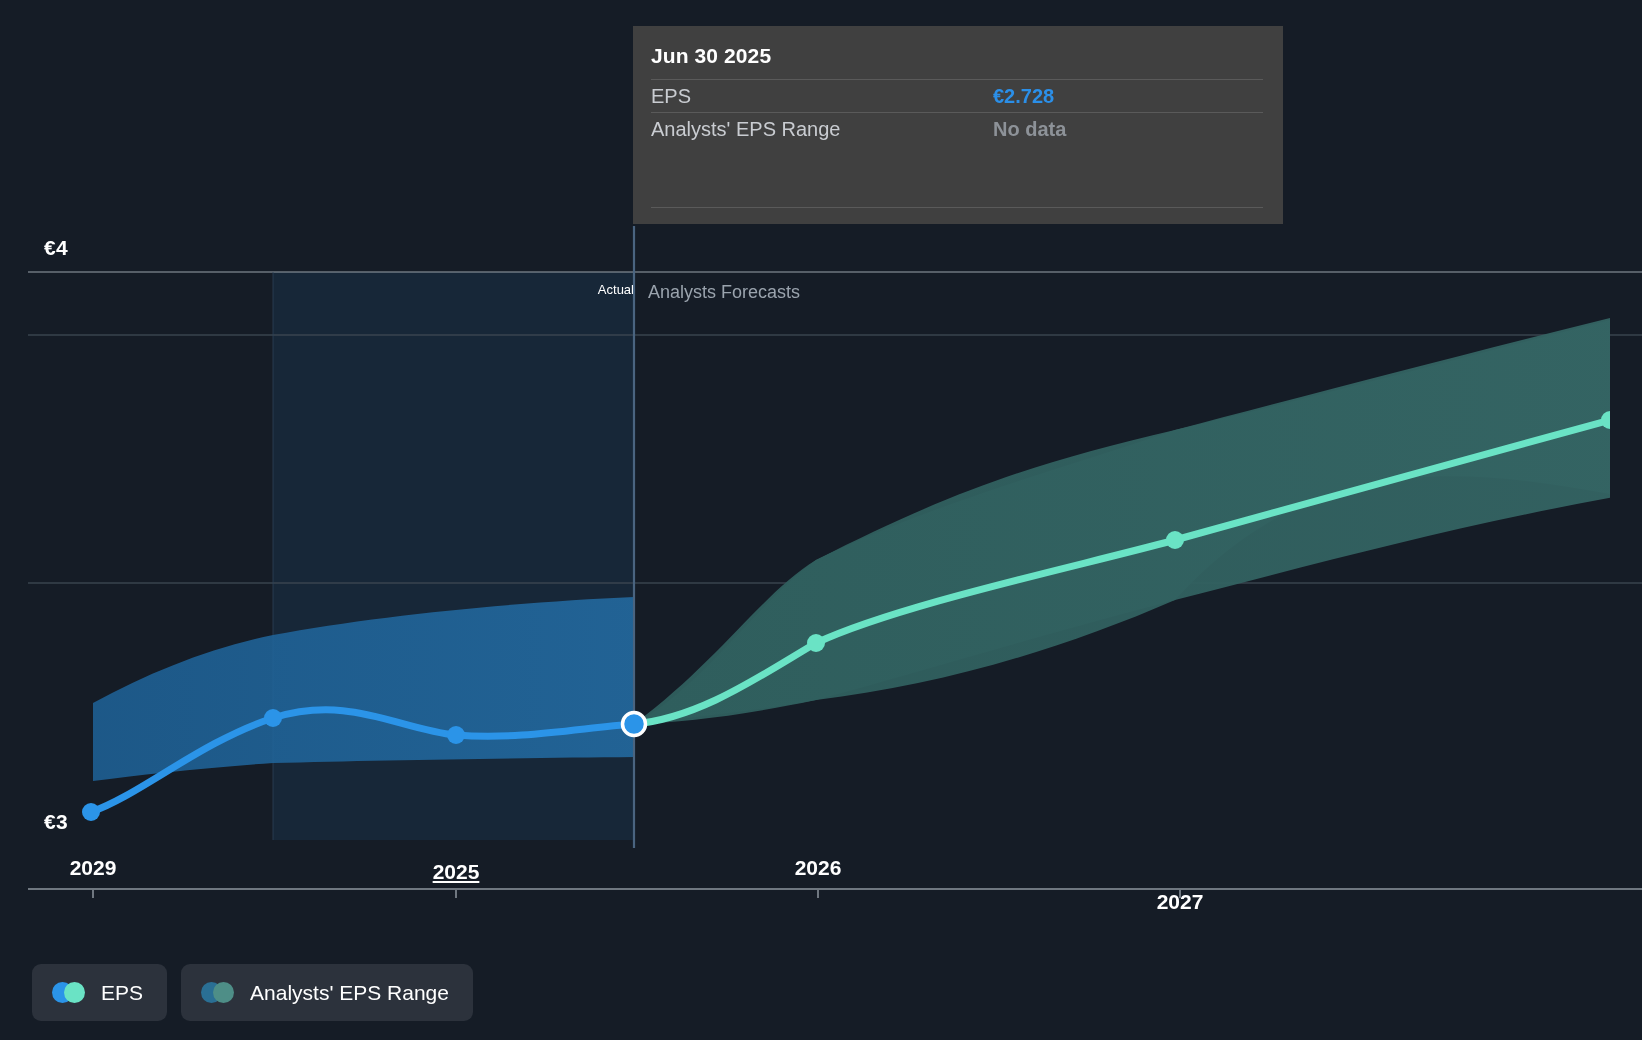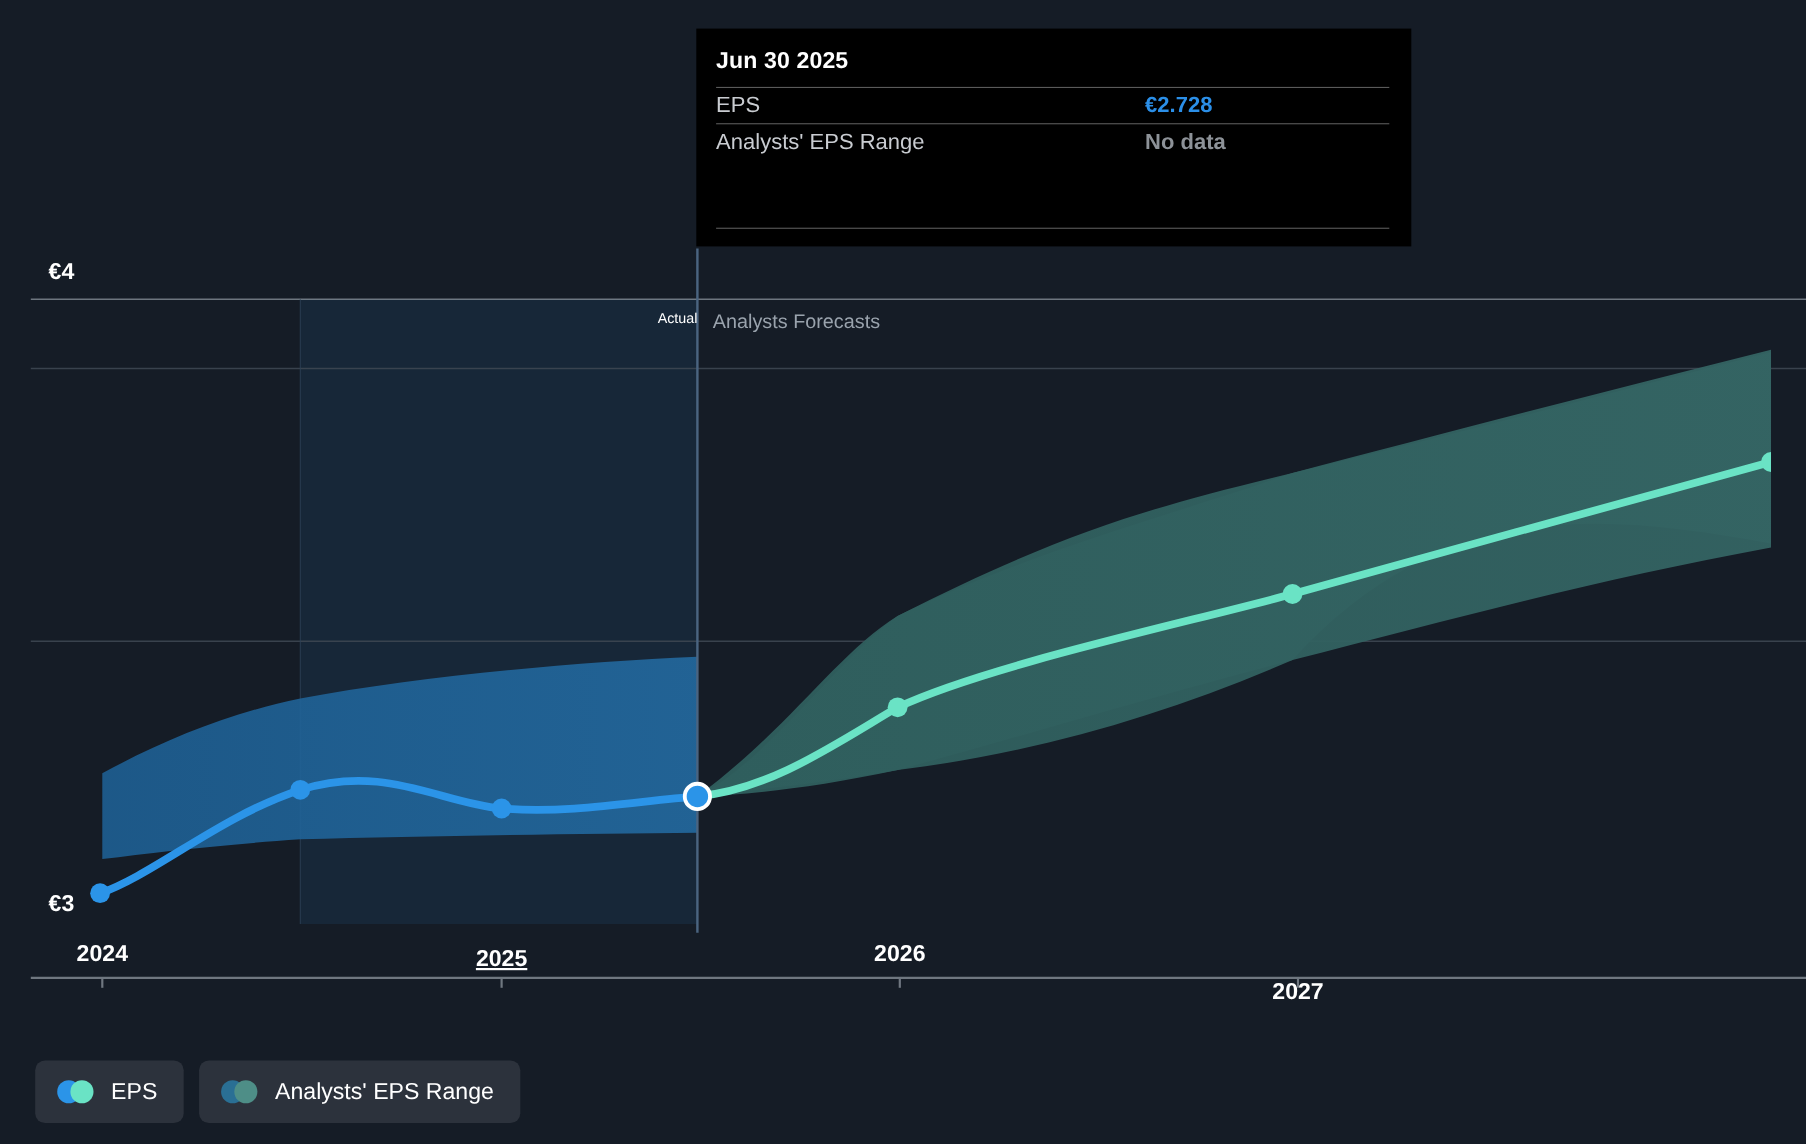--- a/index.html
+++ b/index.html
@@ -50,21 +50,21 @@
     font-size: 18px;
     font-weight: 400;
     white-space: nowrap;
   }
 
   
   #tooltip {
     position: absolute;
     left: 633px; top: 26px;
     width: 650px; height: 198px;
-    background: #000000;
+    background: #404040;
     padding: 18px 20px 0 18px;
   }
   #tooltip .tt-title {
     color: #ffffff;
     font-size: 21px;
     font-weight: 700;
     padding-bottom: 11px;
     letter-spacing: .1px;
   }
   #tooltip .tt-row {
@@ -72,21 +72,21 @@
     align-items: center;
     border-top: 1px solid #5a5a5a;
     height: 33px;
   }
   #tooltip .tt-key {
     width: 342px;
     color: #c9ccd1;
     font-size: 20px;
     white-space: nowrap;
   }
-  #tooltip .tt-val { font-size: 20px; white-space: nowrap; margin-left: 48px; }
+  #tooltip .tt-val { font-size: 20px; white-space: nowrap; }
   #tooltip .tt-val.accent { color: #2b8fe8; font-weight: 700; }
   #tooltip .tt-val.muted  { color: #8d9298; font-weight: bold; }
   #tooltip .tt-spacer { height: 62px; }
   #tooltip .tt-foot { border-top: 1px solid #5a5a5a; height: 1px; }
 
   
   #legend {
     position: absolute;
     left: 32px; bottom: 19px;
     display: flex;
@@ -189,21 +189,21 @@
       <line x1="93" y1="889" x2="93" y2="898"></line>
       <line x1="456" y1="889" x2="456" y2="898"></line>
       <line x1="818" y1="889" x2="818" y2="898"></line>
       <line x1="1180" y1="889" x2="1180" y2="898"></line>
     </g>
   </svg>
 
   <div class="y-label" style="left:44px; top:236px;">€4</div>
   <div class="y-label" style="left:44px; top:810px;">€3</div>
 
-  <div class="x-label" style="left:93px;  top:856px;">2024</div>
+  <div class="x-label" style="left:93px;  top:856px;">2029</div>
   <div class="x-label" style="left:456px; top:860px;text-decoration:underline;">2025</div>
   <div class="x-label" style="left:818px; top:856px;">2026</div>
   <div class="x-label" style="left:1180px; top:856px;margin-top:34px;">2027</div>
 
   <div class="phase-actual">Actual</div>
   <div class="phase-forecast">Analysts Forecasts</div>
 
   <div id="tooltip">
     <div class="tt-title">Jun 30 2025</div>
 

